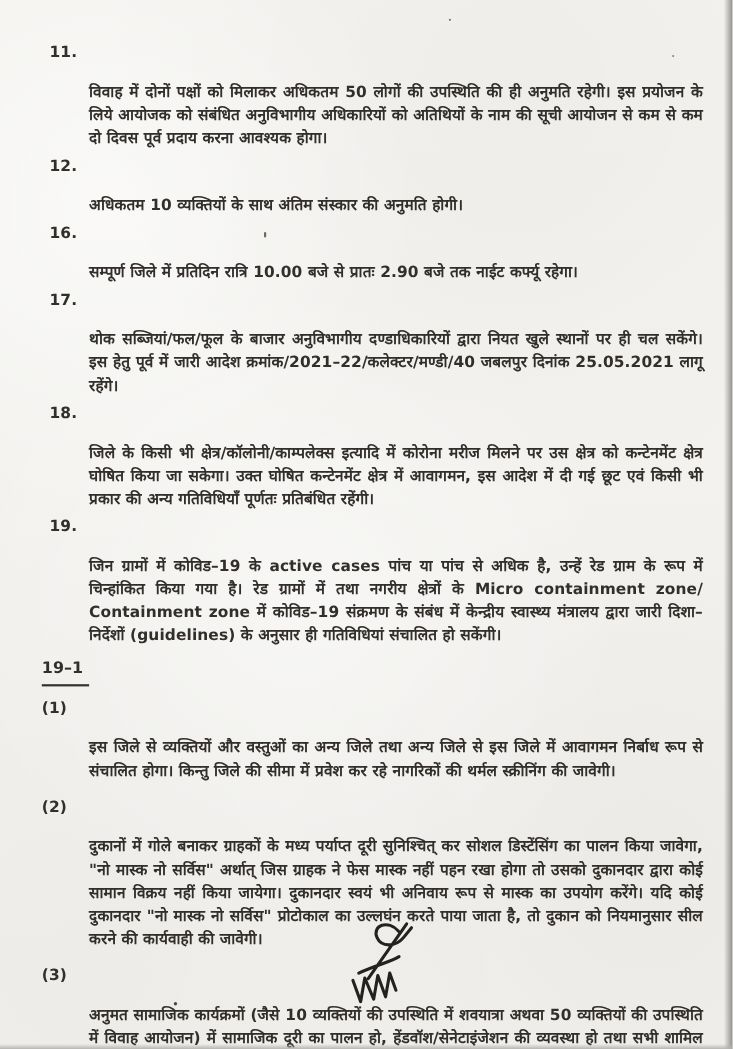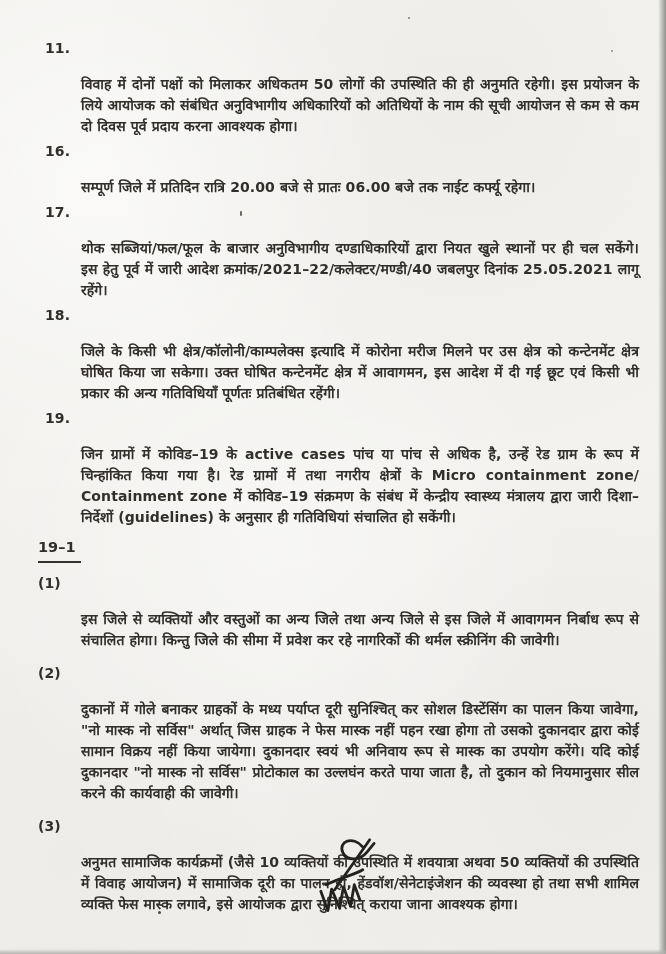--- a/index.html
+++ b/index.html
@@ -95,22 +95,26 @@
 <body>
 
 <div class="page">
 
   <div>
     <div class="row">
       <span class="num">11.</span>
       <span class="txt">विवाह में दोनों पक्षों को मिलाकर अधिकतम 50 लोगों की उपस्थिति की ही अनुमति रहेगी। इस प्रयोजन के लिये आयोजक को संबंधित अनुविभागीय अधिकारियों को अतिथियों के नाम की सूची आयोजन से कम से कम दो दिवस पूर्व प्रदाय करना आवश्यक होगा।</span>
     </div>
     <div class="row">
+      <span class="num">12.</span>
+      <span class="txt">अधिकतम 10 व्यक्तियों के साथ अंतिम संस्कार की अनुमति होगी।</span>
+    </div>
+    <div class="row">
       <span class="num">16.</span>
-      <span class="txt">सम्पूर्ण जिले में प्रतिदिन रात्रि 20.00 बजे से प्रातः 06.00 बजे तक नाईट कर्फ्यू रहेगा।</span>
+      <span class="txt">सम्पूर्ण जिले में प्रतिदिन रात्रि 10.00 बजे से प्रातः 2.90 बजे तक नाईट कर्फ्यू रहेगा।</span>
     </div>
     <div class="row">
       <span class="num">17.</span>
       <span class="txt">थोक सब्जियां/फल/फूल के बाजार अनुविभागीय दण्डाधिकारियों द्वारा नियत खुले स्थानों पर ही चल सकेंगे। इस हेतु पूर्व में जारी आदेश क्रमांक/2021–22/कलेक्टर/मण्डी/40 जबलपुर दिनांक 25.05.2021 लागू रहेंगे।</span>
     </div>
     <div class="row">
       <span class="num">18.</span>
       <span class="txt">जिले के किसी भी क्षेत्र/कॉलोनी/काम्पलेक्स इत्यादि में कोरोना मरीज मिलने पर उस क्षेत्र को कन्टेनमेंट क्षेत्र घोषित किया जा सकेगा। उक्त घोषित कन्टेनमेंट क्षेत्र में आवागमन, इस आदेश में दी गई छूट एवं किसी भी प्रकार की अन्य गतिविधियाँ पूर्णतः प्रतिबंधित रहेंगी।</span>
     </div>
     <div class="row">

